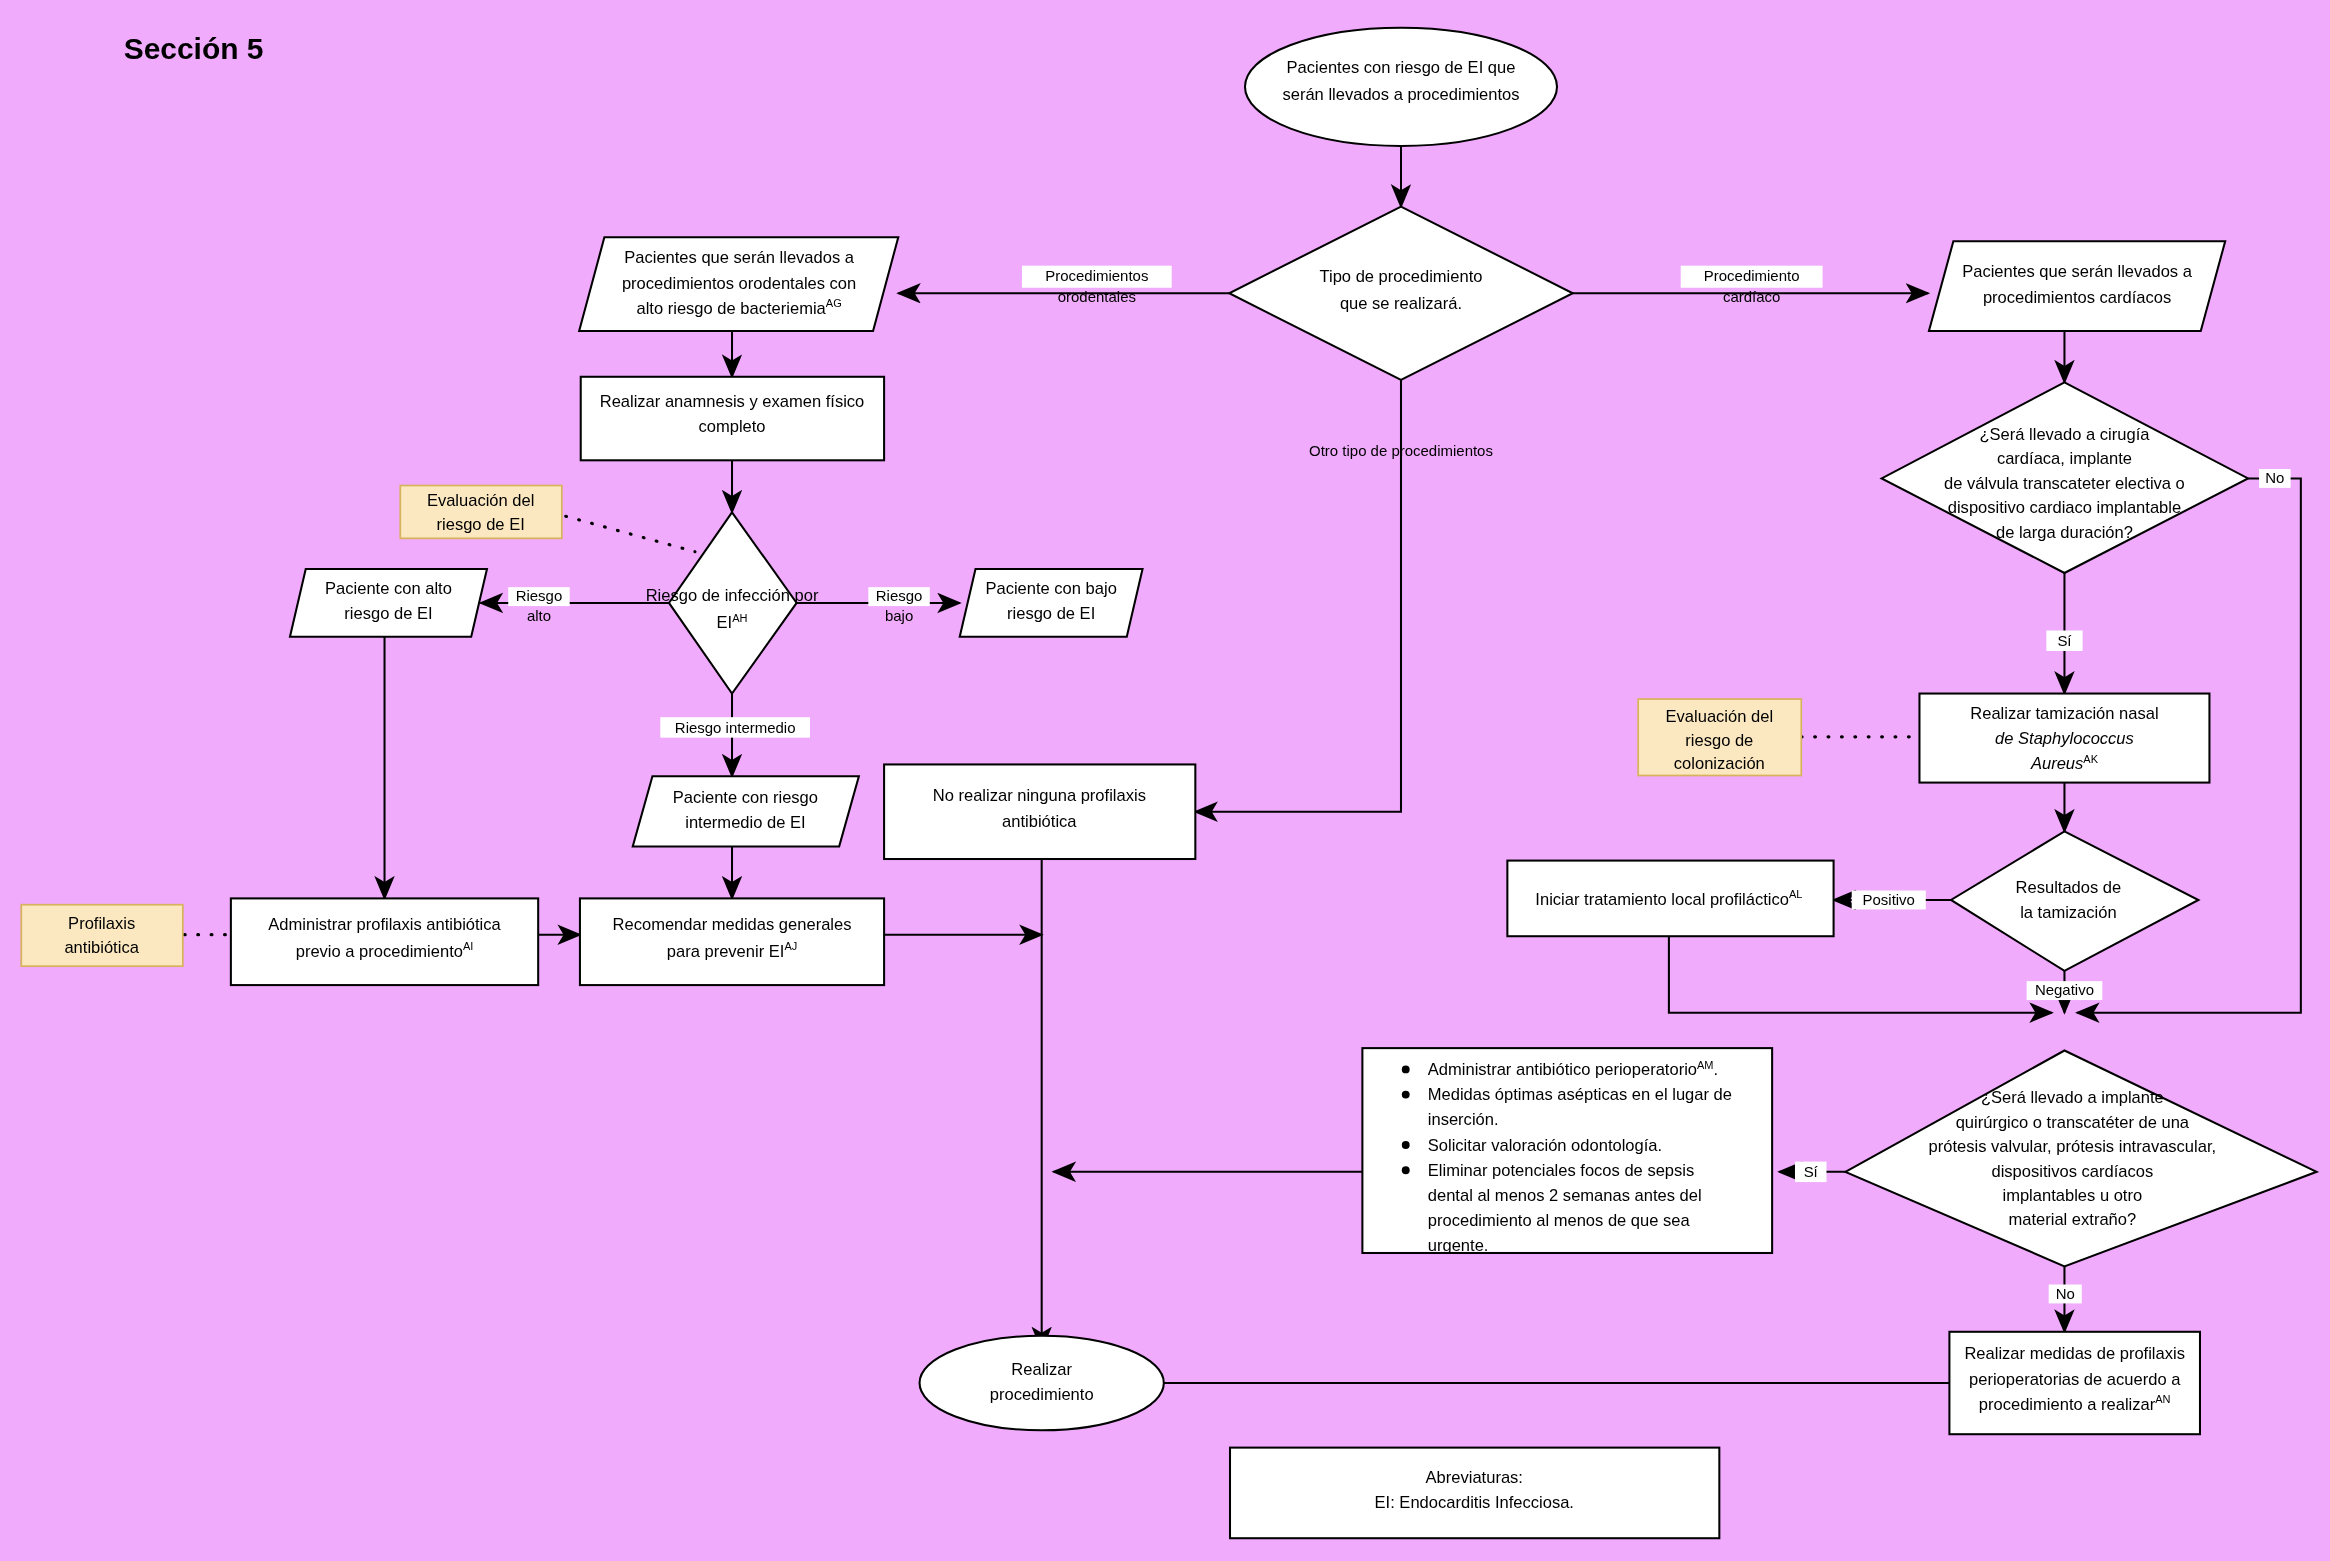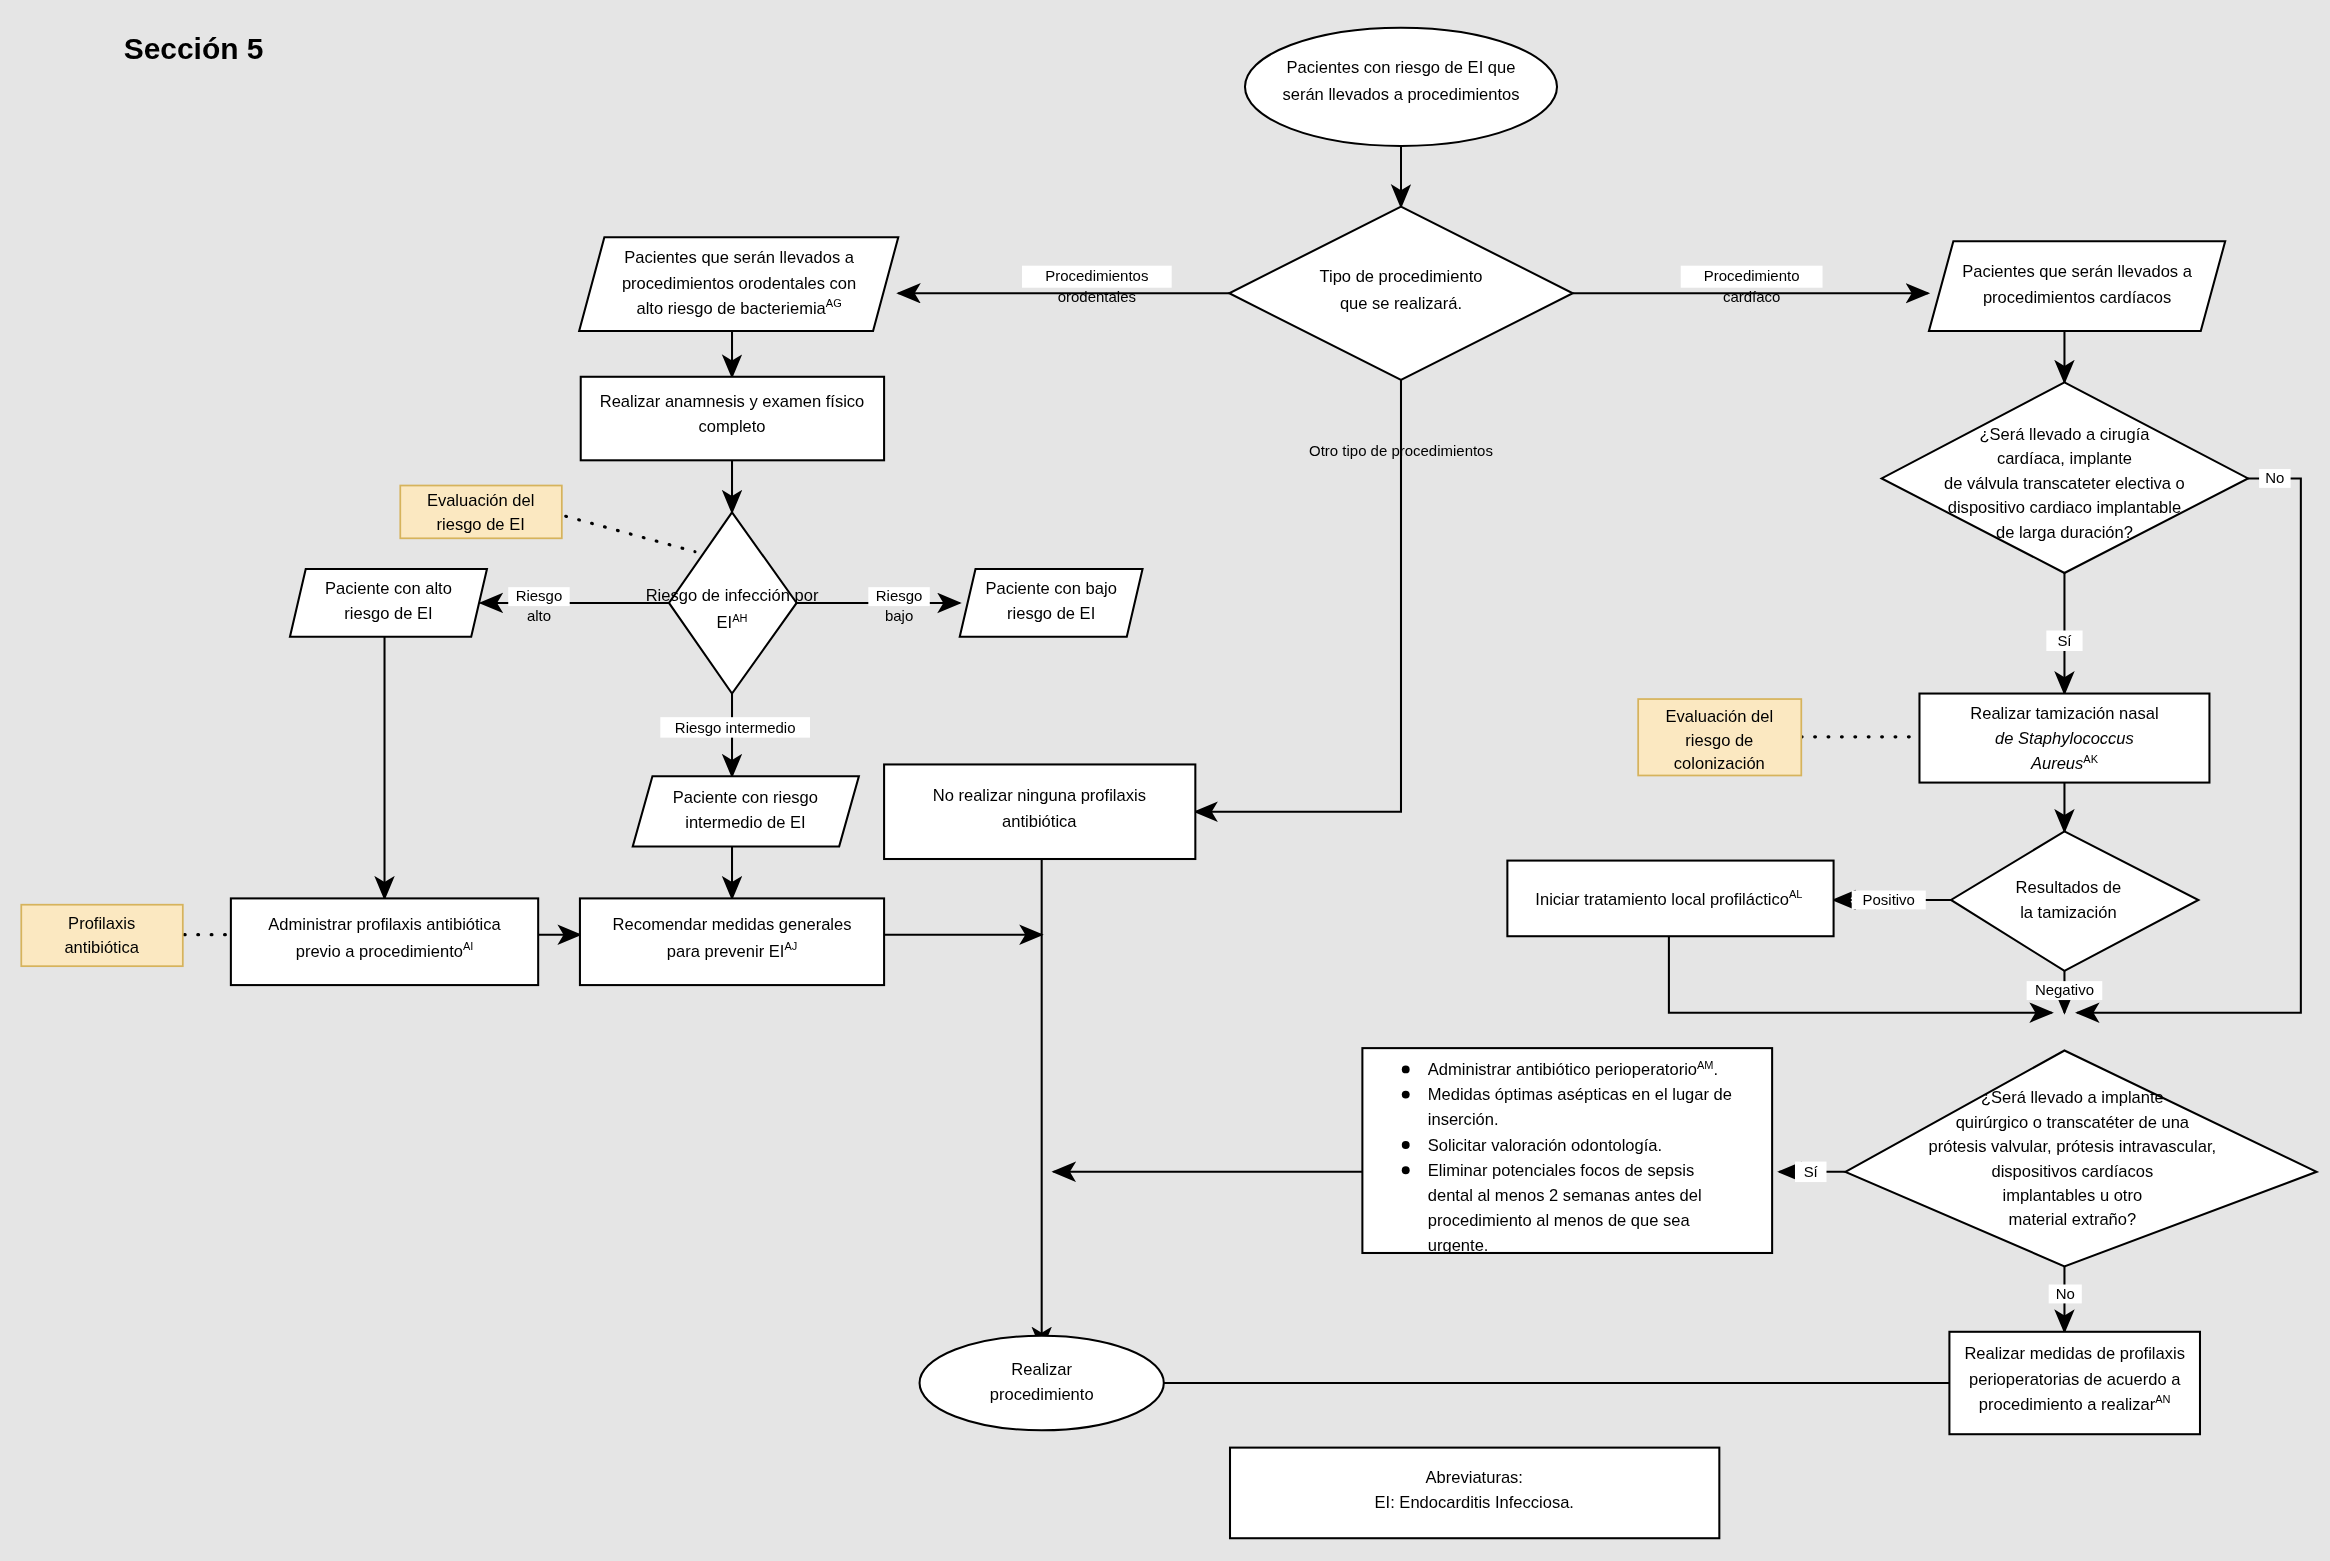--- a/index.html
+++ b/index.html
@@ -1,17 +1,17 @@
 <!DOCTYPE html>
 <html style="font-size:12.6px"><head>
 <meta charset="utf-8">
 <style>
   html,body{margin:0;padding:0;background:#ffffff;}
   body{font-family:"Liberation Sans",sans-serif;}
-  #stage{position:relative;width:2330px;height:1562px;background:#e5e5e5;overflow:hidden;}
+  #stage{position:relative;width:2330px;height:1562px;background:#f0abfc;overflow:hidden;}
   svg{position:absolute;left:0;top:0;width:2330px;height:1562px;}
   .shape{fill:#ffffff;stroke:#000000;stroke-width:2.6;}
   .note{fill:#fbe8c1;stroke:#d6b35c;stroke-width:2.2;}
   .edge{fill:none;stroke:#000000;stroke-width:2.6;}
   .dotted{fill:none;stroke:#000000;stroke-width:4;stroke-linecap:round;stroke-dasharray:1 16;}
   .txt{font-family:"Liberation Sans",sans-serif;font-size:21px;fill:#000000;}
   .sup{font-size:14px;}
   .ital{font-style:italic;}
   .lbl{font-family:"Liberation Sans",sans-serif;font-size:19px;fill:#000000;}
   .title{font-family:"Liberation Sans",sans-serif;font-size:38px;font-weight:bold;fill:#000000;}

